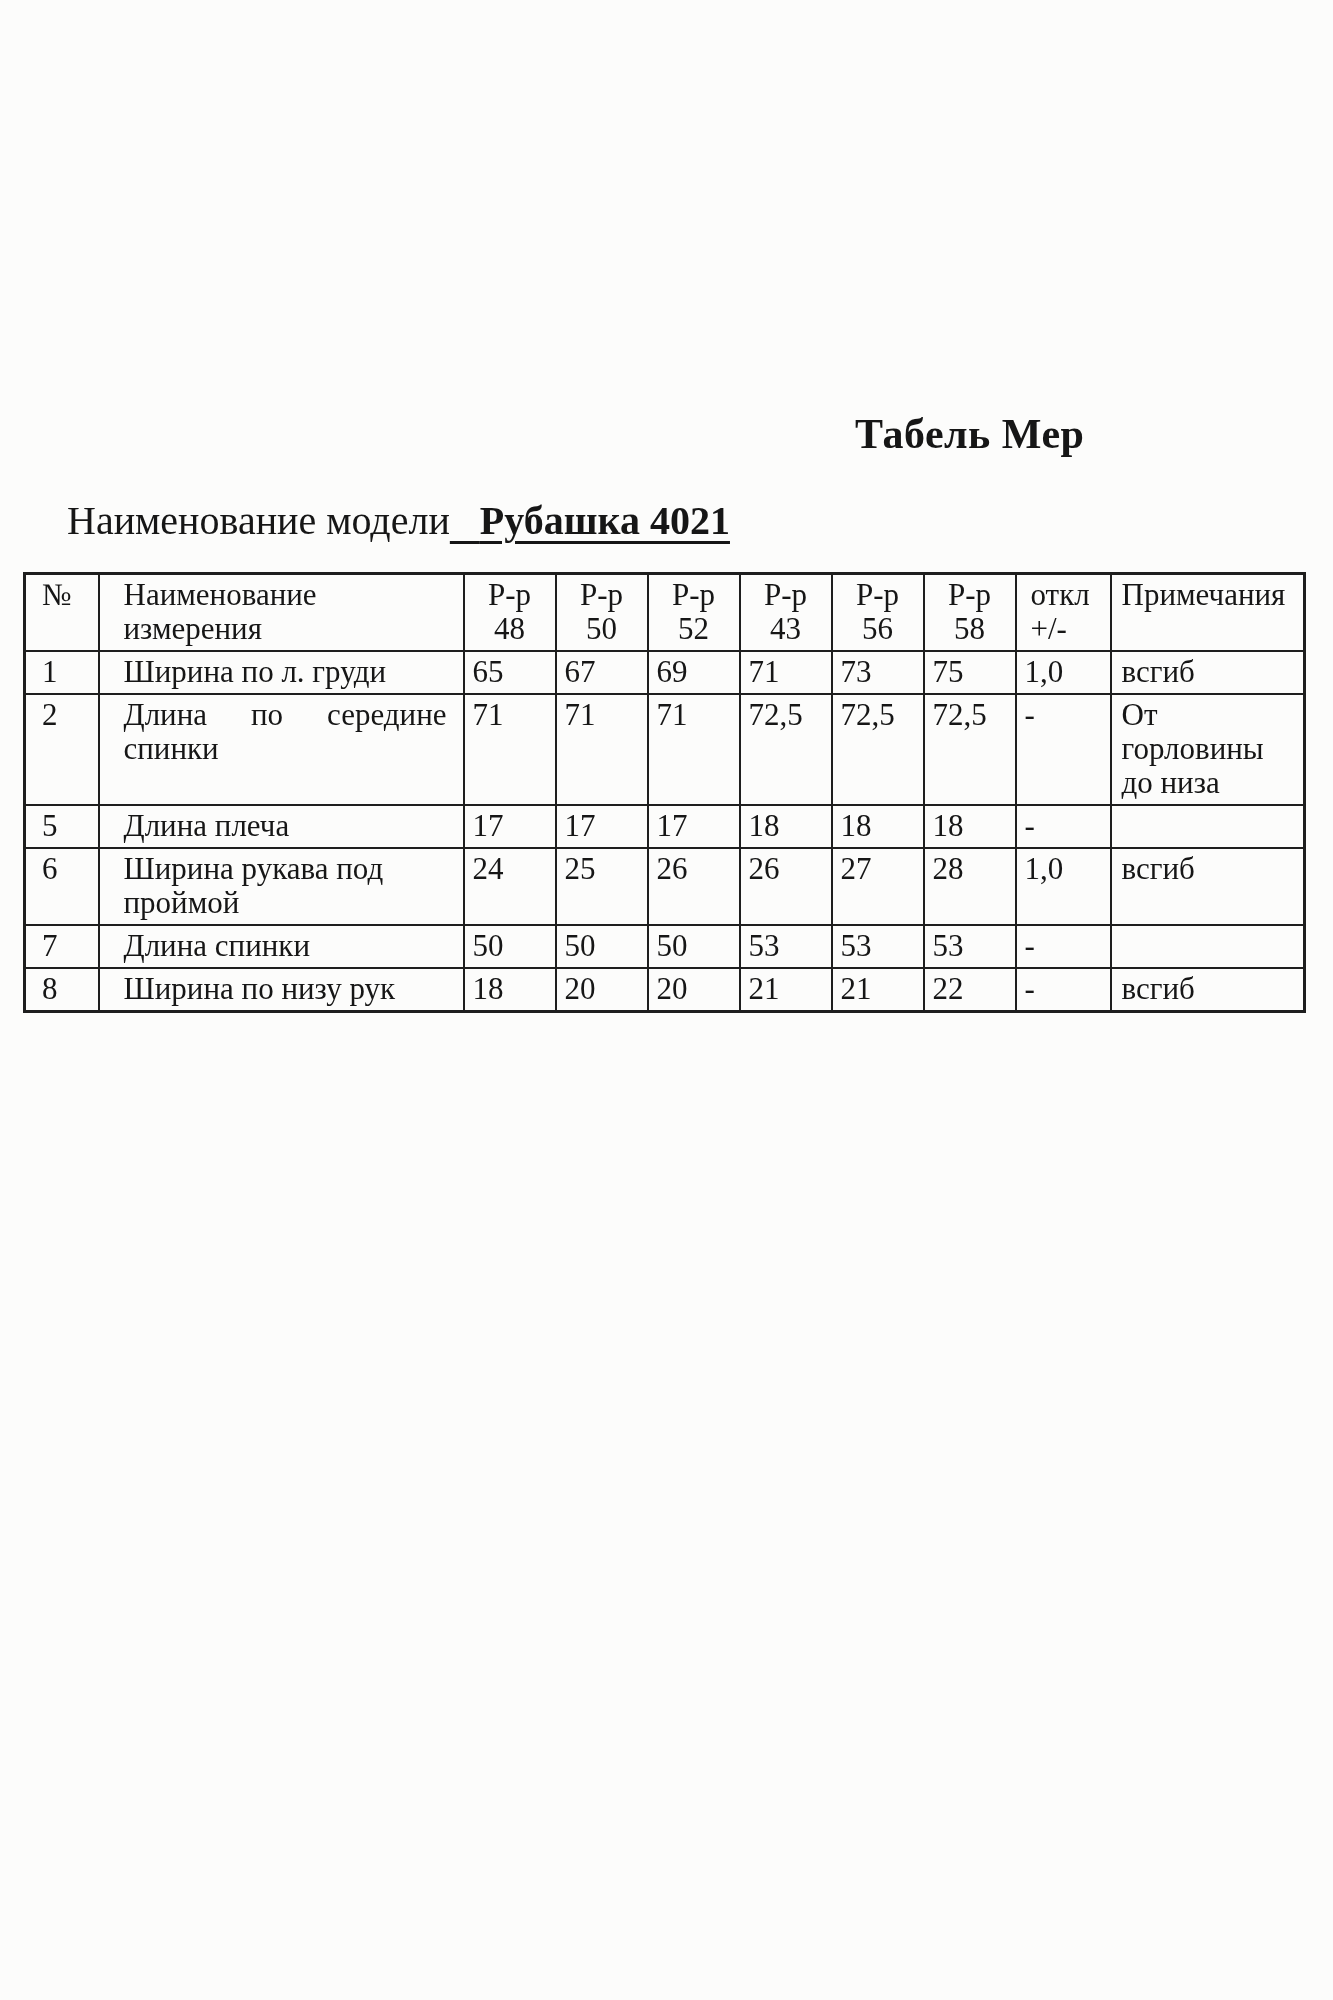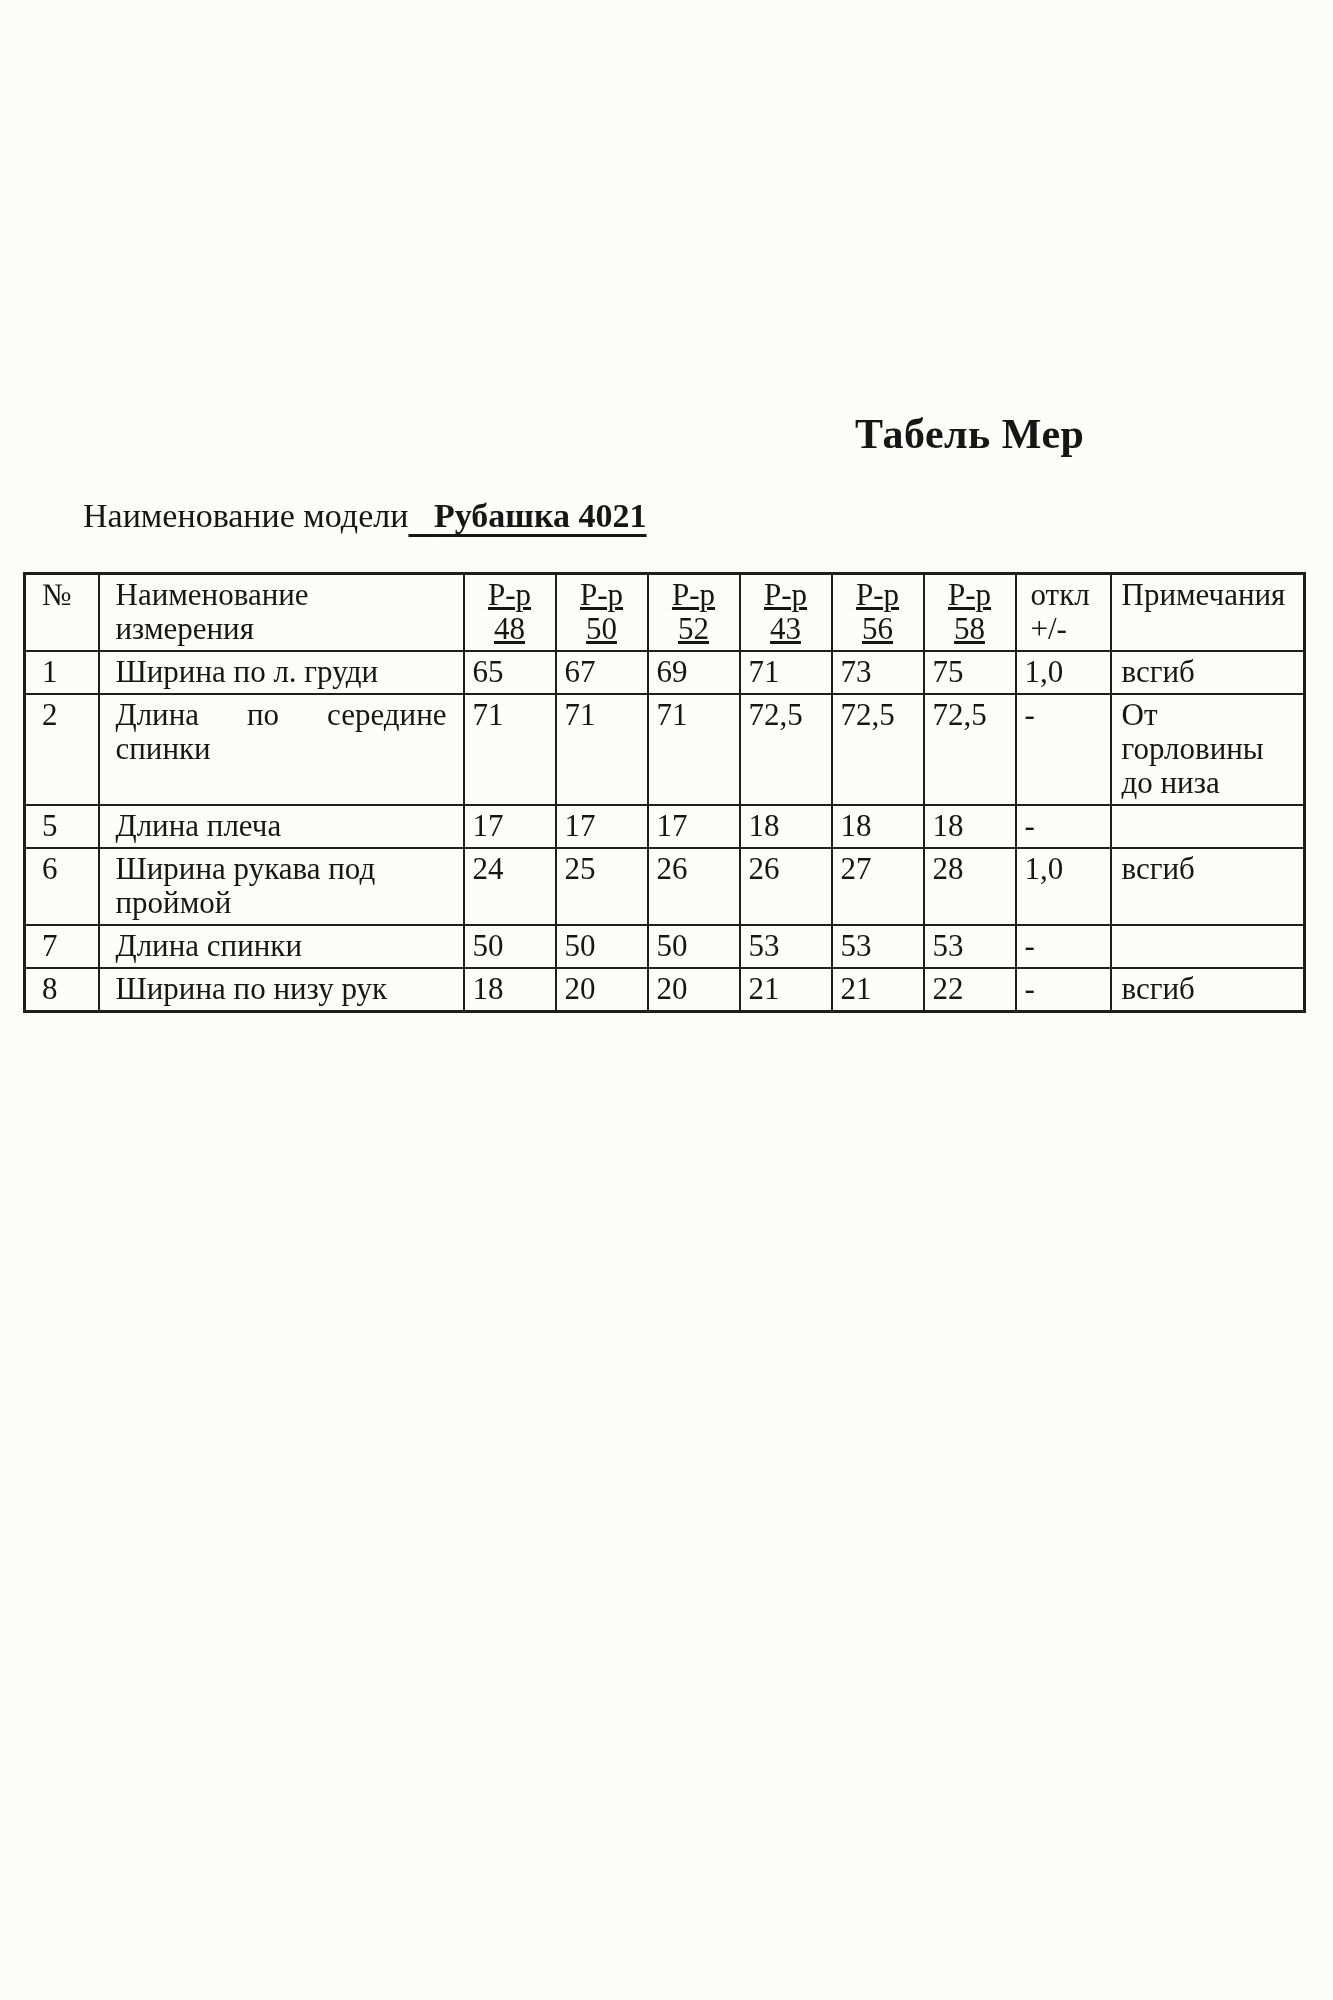--- a/index.html
+++ b/index.html
@@ -20,23 +20,23 @@
     position: absolute;
     left: 855px;
     top: 410px;
     font-size: 42px;
     font-weight: bold;
     letter-spacing: 0.5px;
     white-space: nowrap;
   }
   .model-line {
     position: absolute;
-    left: 83px;
+    left: 67px;
     top: 497px;
-    font-size: 34px;
+    font-size: 40px;
     white-space: nowrap;
   }
   .model-value {
     font-weight: bold;
     text-decoration: underline;
     text-decoration-thickness: 3px;
     text-underline-offset: 7px;
   }
   .model-value::before {
     content: "\00a0\00a0\00a0";
@@ -59,23 +59,23 @@
     padding: 3px 6px 4px 8px;
     overflow: hidden;
   }
   .c-num  { width: 74px;  }
   .c-name { width: 365px; }
   .c-size { width: 92px;  }
   .c-dev  { width: 95px;  }
   .c-note { width: 194px; }
 
   .measures .num-cell  { padding-left: 16px; }
-  .measures .name-cell { padding-left: 16px; padding-right: 16px; }
+  .measures .name-cell { padding-left: 24px; padding-right: 16px; }
   .measures .name-head span { display: inline-block; max-width: 280px; }
-  .measures .size-head { text-align: center; padding-left: 2px; padding-right: 2px; text-decoration: underline; }
+  .measures .size-head { text-align: center; padding-left: 2px; padding-right: 2px; }
   .measures .dev-cell  { padding-left: 14px; padding-right: 6px; }
   .measures .note-cell { padding-left: 10px; padding-right: 12px; }
   .measures .justify   { text-align: justify; text-align-last: left; }
 </style>
 </head>
 <body>
 
 <div class="page">
 
   <div class="doc-title">Табель Мер</div>

